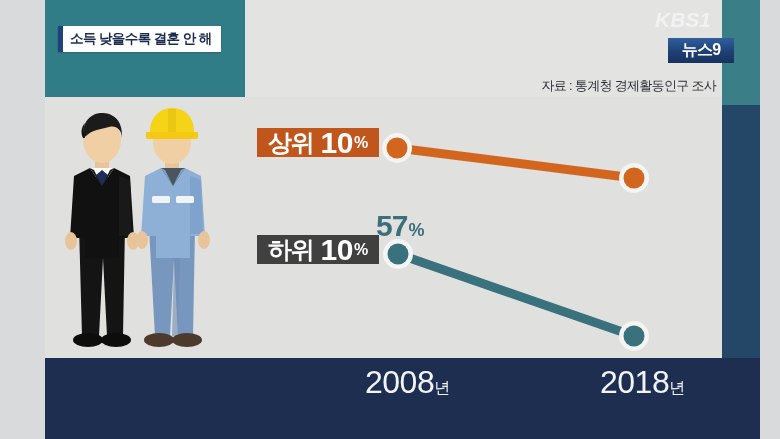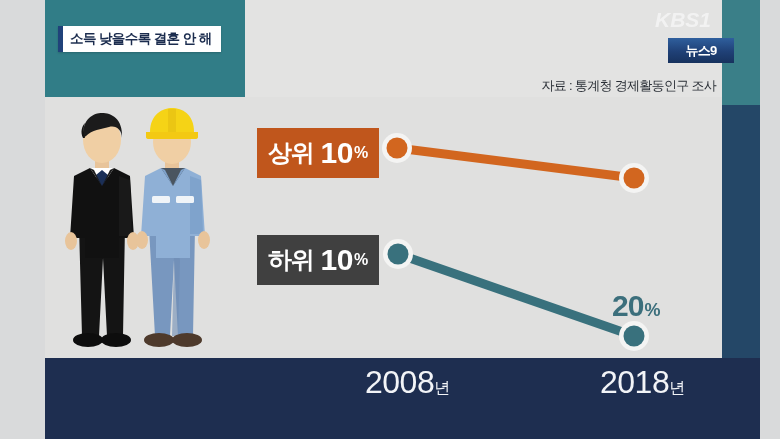--- a/index.html
+++ b/index.html
@@ -130,21 +130,21 @@
     left: 668px; top: 38px;
     width: 66px; height: 25px;
     background: linear-gradient(180deg,#2f5f9d 0%,#1f4076 55%,#17325e 100%);
     display: flex;
     align-items: center;
     justify-content: center;
     overflow: hidden;
   }
   .news-badge span {
     color: #fff;
-    font-size: 13px;
+    font-size: 16px;
     font-weight: bold;
     letter-spacing: -0.8px;
     white-space: nowrap;
   }
 
   
   .figures {
     position: absolute;
     left: 52px; top: 108px;
     width: 180px; height: 250px;
@@ -152,21 +152,21 @@
 
   
   .chart-layer {
     position: absolute;
     left: 45px; top: 97px;
     width: 677px; height: 261px;
     pointer-events: none;
   }
   .series-badge {
     position: absolute;
-    height: 50px;
+    height: 29px;
     display: flex;
     align-items: center;
     justify-content: center;
     padding: 0 11px;
     box-sizing: border-box;
     white-space: nowrap;
   }
   .series-badge .bk {
     color: #ffffff;
     font-size: 24px;
@@ -349,24 +349,24 @@
     
     <div class="series-badge badge-bottom">
       <span class="bk">하위</span>
       <span class="num">10</span>
       <span class="pct">%</span>
     </div>
 
     
 
 
-
-    <div class="value-label" style="left:567px; top:194px;">
-      <span class="v v-teal">20</span><span class="p v-teal">%</span>
+    <div class="value-label" style="left:331px; top:114px;">
+      <span class="v v-teal">57</span><span class="p v-teal">%</span>
     </div>
+
   </div>
 
   <div class="year-label" style="left:365px;">
     <span class="y">2008</span><span class="suffix">년</span>
   </div>
   <div class="year-label" style="left:600px;">
     <span class="y">2018</span><span class="suffix">년</span>
   </div>
 
 </div>

